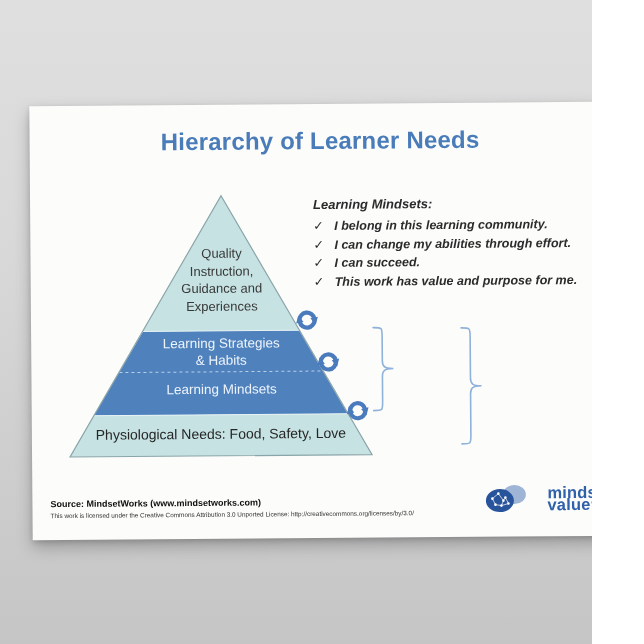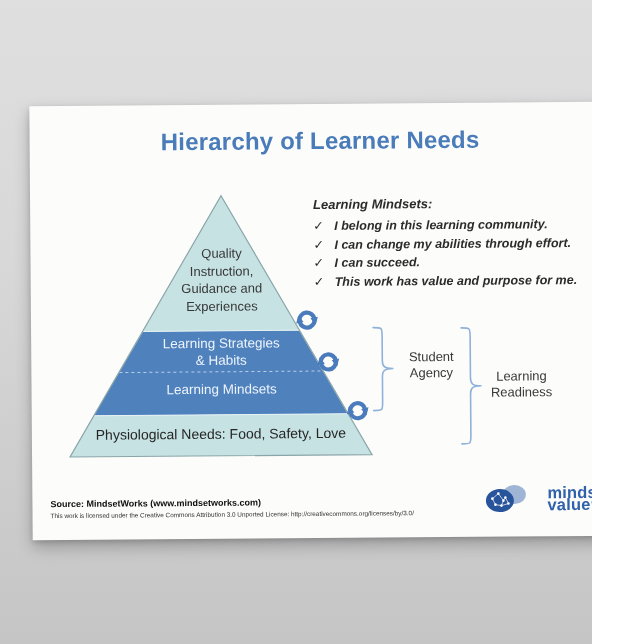--- a/index.html
+++ b/index.html
@@ -93,22 +93,20 @@
           <span class="chk">✓</span>
           <span class="btxt">I can succeed.</span>
         </li>
         <li>
           <span class="chk">✓</span>
           <span class="btxt">This work has value and purpose for me.</span>
         </li>
       </ul>
     </div>
 
-    <div class="lab agency">Student Agency</div>
-    <div class="lab readiness">Learning Readiness</div>
 
     <div class="source">Source: MindsetWorks (www.mindsetworks.com)</div>
     <div class="license">This work is licensed under the Creative Commons Attribution 3.0 Unported License: http://creativecommons.org/licenses/by/3.0/</div>
 
     <div class="logo">
       <svg width="46" height="30" viewBox="0 0 46 30">
         <ellipse cx="30" cy="11" rx="11.5" ry="9.5" fill="#9eb5d6"></ellipse>
         <ellipse cx="15.5" cy="17" rx="14" ry="11.5" fill="#28549c"></ellipse>
         <g stroke="#ffffff" stroke-width="0.7">
           <line x1="8" y1="15" x2="14" y2="10"></line>

